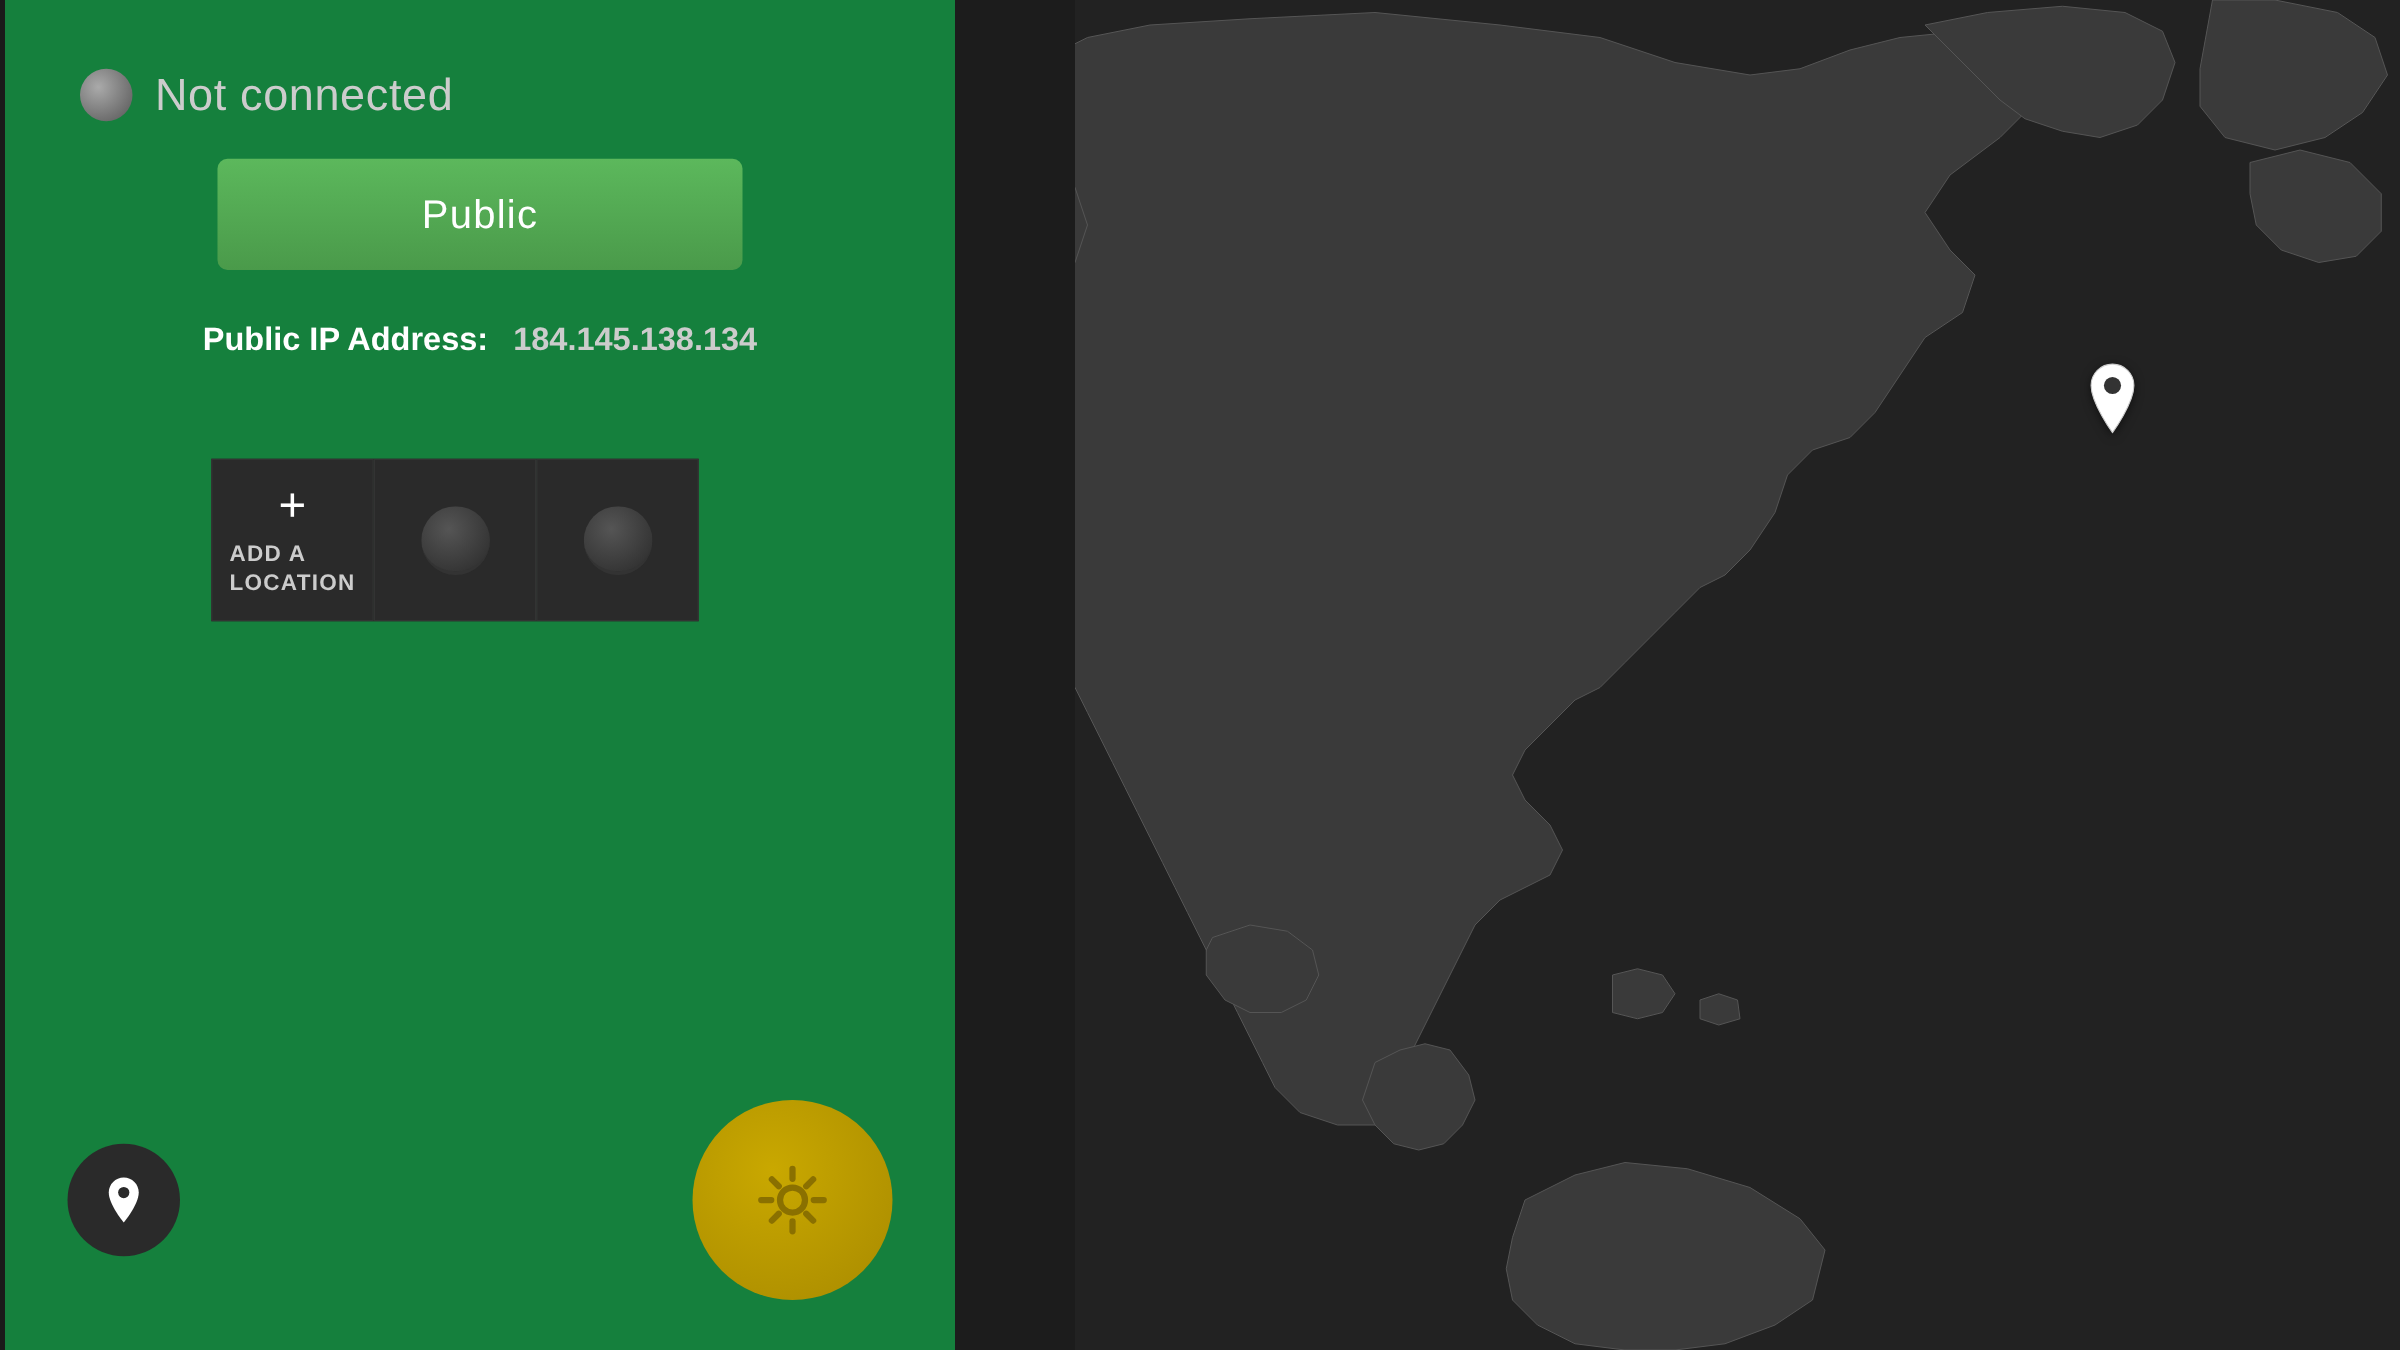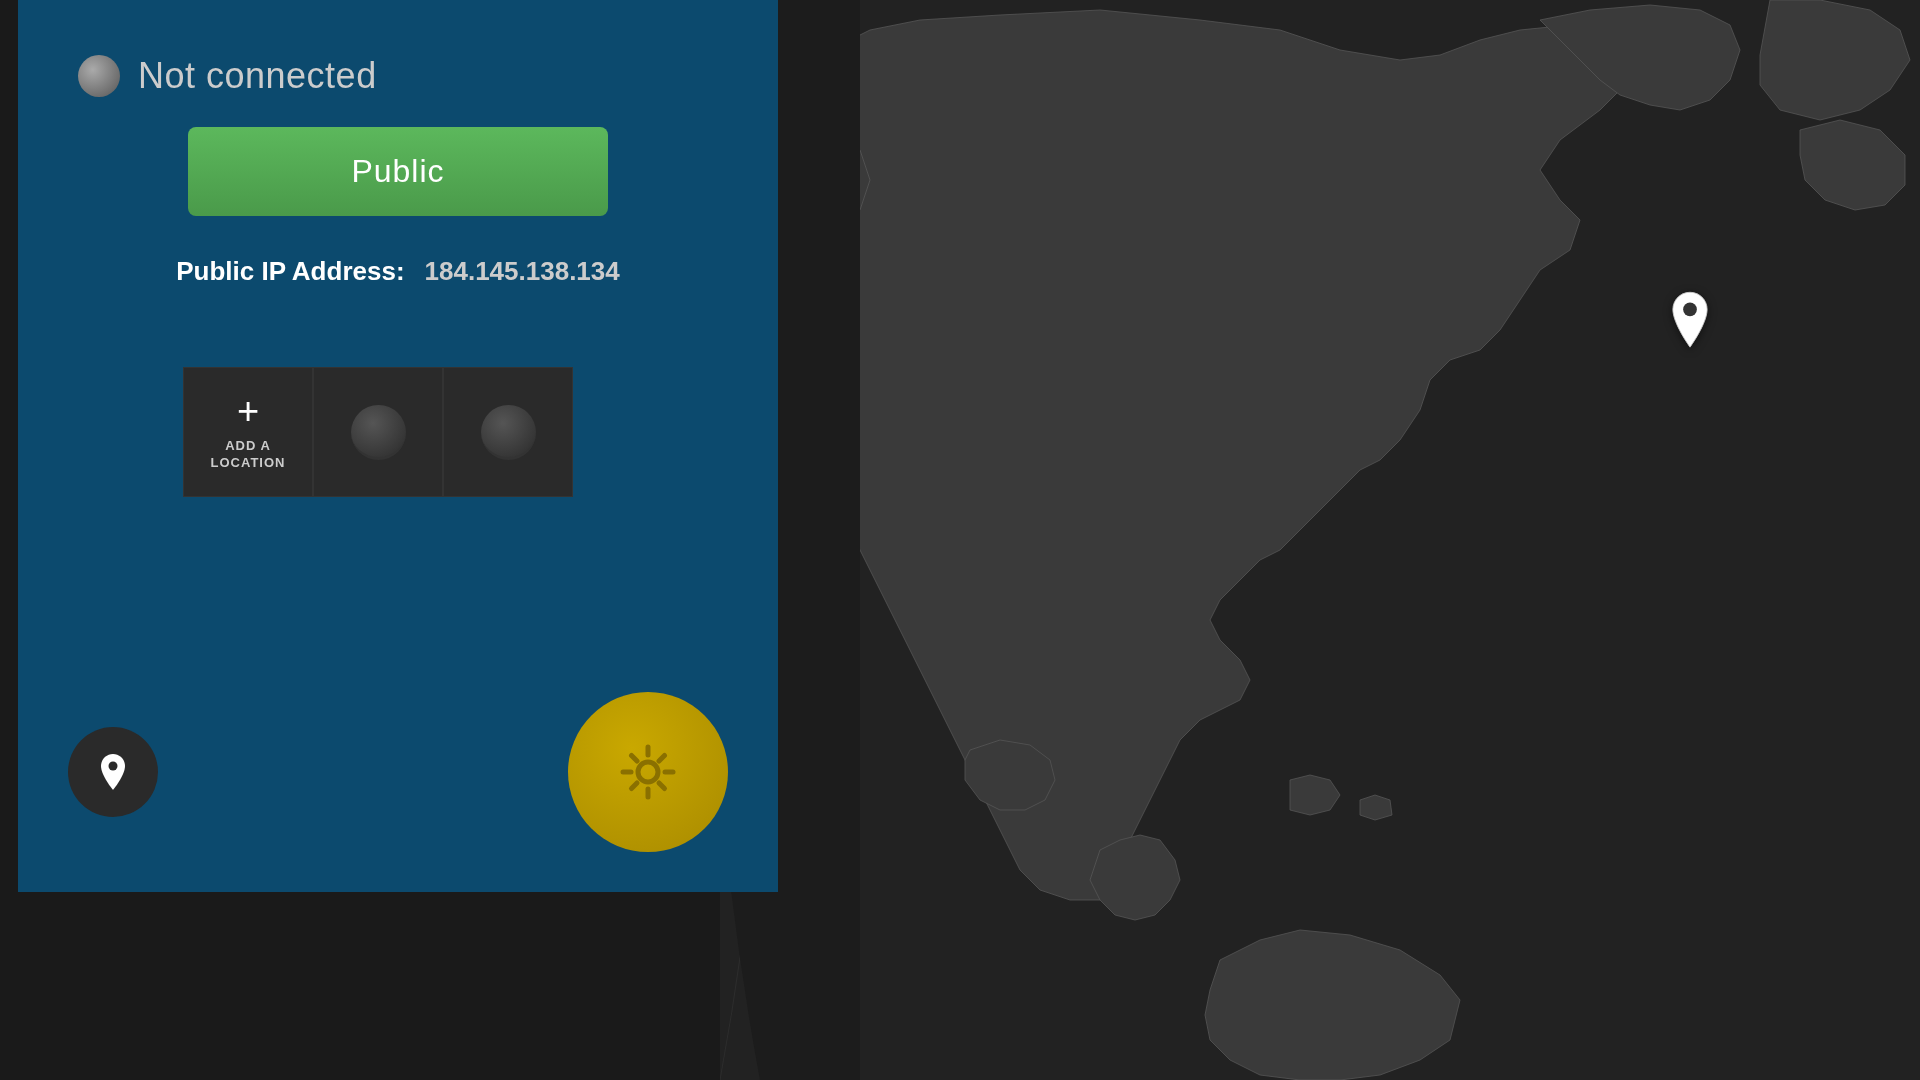--- a/index.html
+++ b/index.html
@@ -10,25 +10,25 @@
       background-color: #1a1a1a;
       font-family: 'Arial', sans-serif;
       overflow: hidden;
       position: relative;
       color: #ffffff;
     }
 
     
     .left-panel {
       position: absolute;
-      left: 18px;
+      left: 4px;
       top: 0;
       width: 760px;
-      height: 892px;
-      background-color: #0c4a6e;
+      height: 1080px;
+      background-color: #15803d;
       z-index: 10;
     }
 
     
     .status-bar {
       display: flex;
       align-items: center;
       padding: 55px 60px 30px 60px;
       gap: 18px;
     }
@@ -140,23 +140,23 @@
       background-color: #2a2a2a;
     }
 
     .plus-icon {
       font-size: 38px;
       color: #ffffff;
       line-height: 1;
     }
 
     .shortcut-label {
-      font-size: 13px;
+      font-size: 18px;
       color: #cccccc;
-      text-align: center;
+      text-align: left;
       font-weight: 700;
       letter-spacing: 1px;
       line-height: 1.3;
     }
 
     .shortcut-icon {
       width: 55px;
       height: 55px;
       background: radial-gradient(circle at 40% 35%, #555, #2a2a2a);
       border-radius: 50%;

